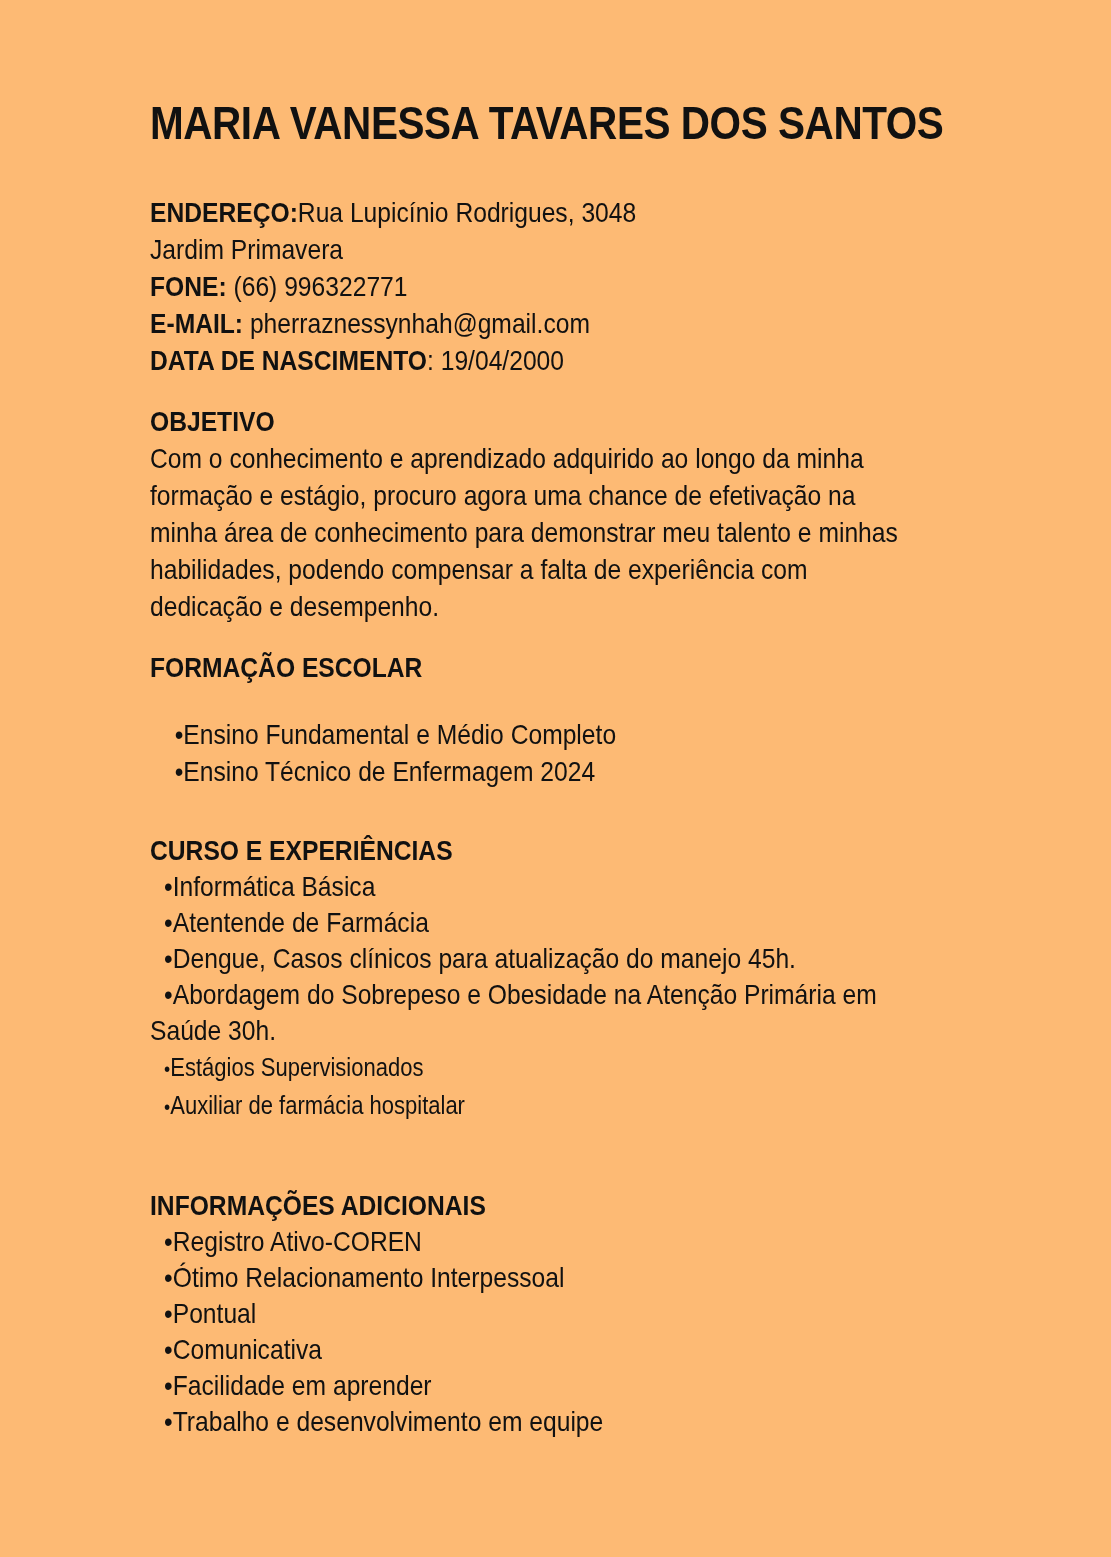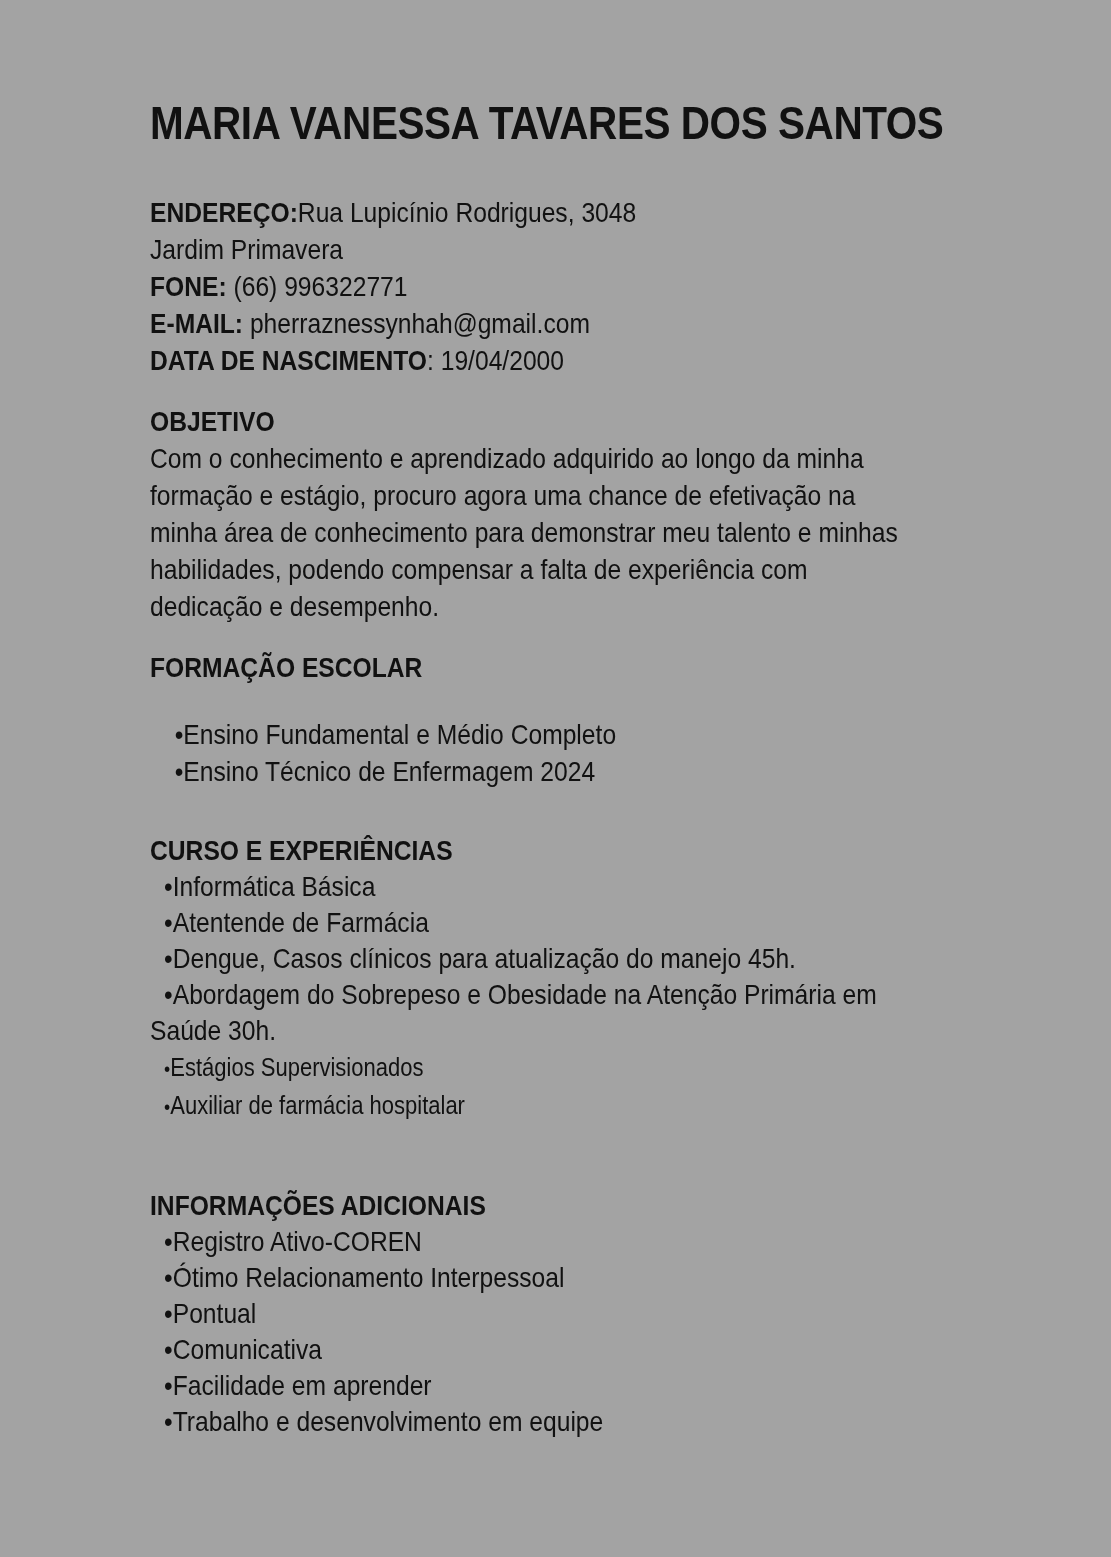--- a/index.html
+++ b/index.html
@@ -4,21 +4,21 @@
 <style>
   html, body {
     margin: 0;
     padding: 0;
     background: #ffffff;
   }
   .page {
     position: relative;
     width: 1111px;
     height: 1557px;
-    background: #a3a3a3;
+    background: #fdba74;
     color: #111111;
     overflow: hidden;
     font-family: "Liberation Sans", "DejaVu Sans", sans-serif;
   }
   
   .content {
     position: absolute;
     left: 150px;
     top: 0;
     width: 1030px;

